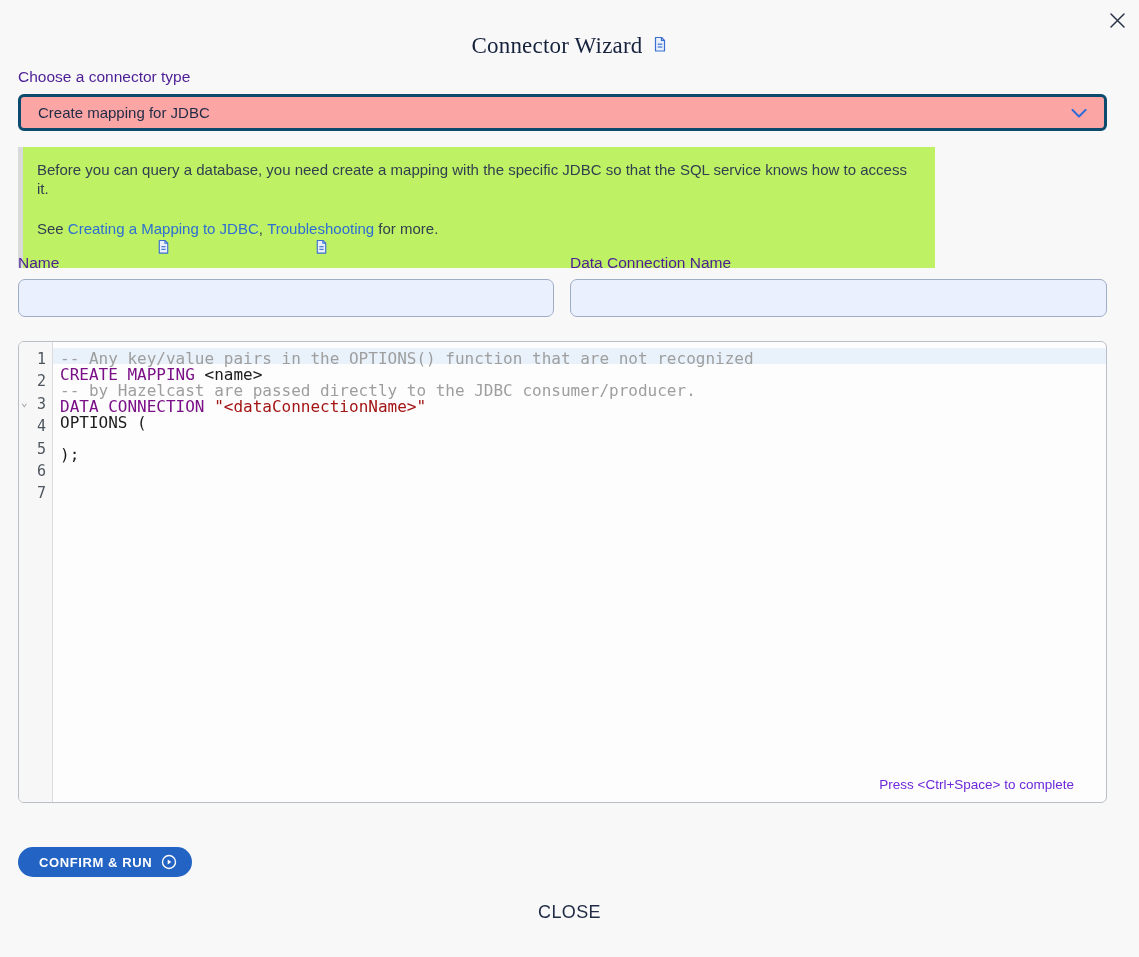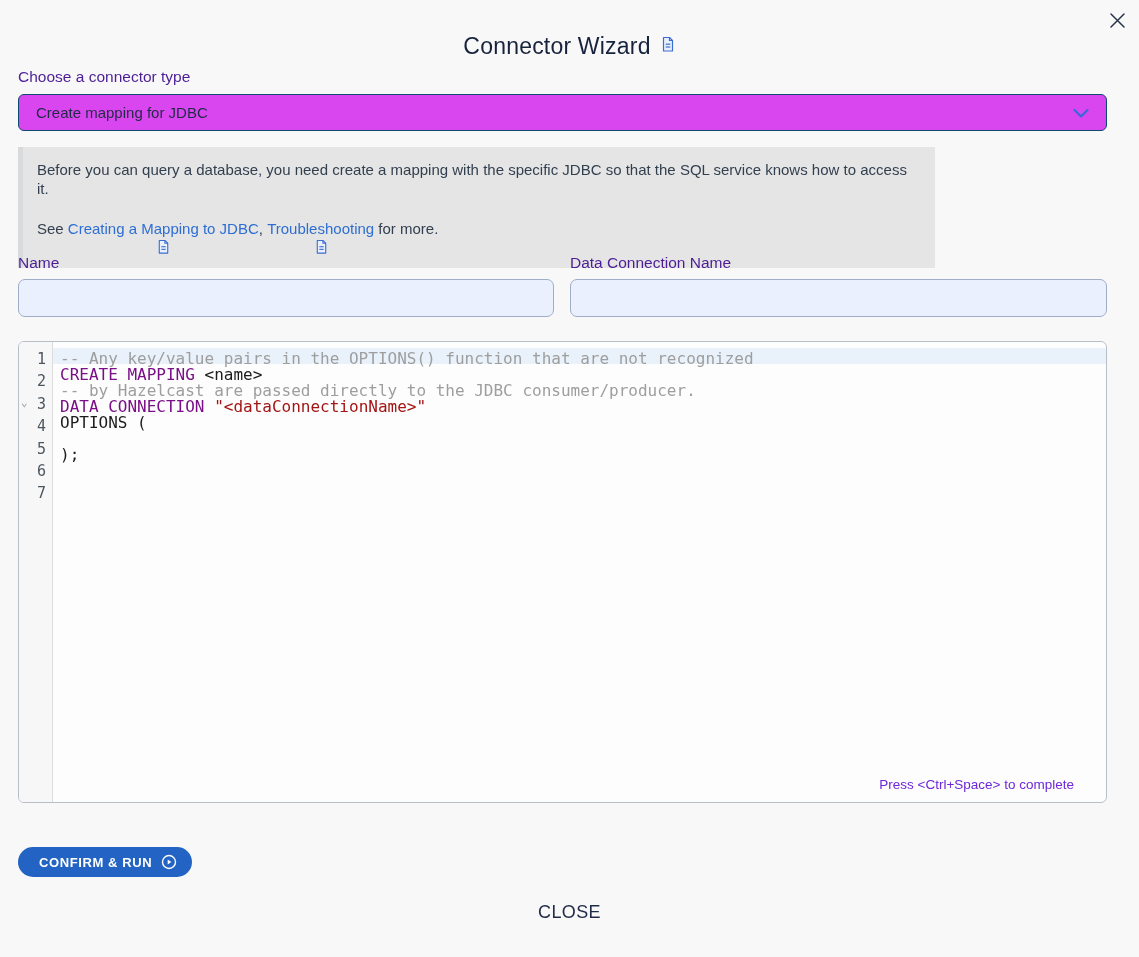--- a/index.html
+++ b/index.html
@@ -13,37 +13,37 @@
   }
   .close-x {
     position:absolute; top:9px; right:11px;
     width:22px; height:22px; cursor:pointer;
     display:flex; align-items:center; justify-content:center;
   }
   .title-row {
     position:absolute; top:33px; left:0; width:100%;
     display:flex; align-items:center; justify-content:center; gap:9px;
   }
-  .title-row h1 { font-size:23px; font-weight:500; color:#17233c; letter-spacing:0.2px; }
+  .title-row h1 { font-size:23px; font-weight:500; color:#17233c; letter-spacing:0.2px;font-family:Liberation Serif, serif; }
   .field-label {
     position:absolute; font-size:15.5px; color:#4c1d95;
   }
   .select-box {
     position:absolute; left:18px; top:94px; width:1089px; height:37px;
-    background:#d946ef; border:1px solid #0c4a6e; border-radius:6px;
+    background:#fca5a5; border:3px solid #0c4a6e; border-radius:6px;
     display:flex; align-items:center; justify-content:space-between;
     padding:0 17px; cursor:pointer;
   }
   .select-box .sel-text { font-size:15px; color:#1f2b45; }
   .info-box {
     position:absolute; left:18px; top:147px; width:917px; min-height:87px;
     display:flex;
   }
   .info-bar { width:5px; background:#d9dadc; }
-  .info-content { flex:1; background:#e5e5e5; padding:13px 18px 14px 14px; }
+  .info-content { flex:1; background:#bef264; padding:13px 18px 14px 14px; }
   .info-content p { font-size:15px; color:#323f4f; line-height:19px; }
   .info-content p.first { margin-bottom:21px; }
   .info-content span { white-space:pre-wrap; }
   .doc-link { color:#2e6ed2; text-decoration:none; cursor:pointer; display:inline-flex; align-items:center;flex-direction:column; }
   .doc-link svg { margin-left:1px; position:relative; top:1px; }
   .text-input {
     position:absolute; top:279px; height:38px;
     background:#eaf0fd; border:1px solid #9fadc9; border-radius:7px;
     font-size:15px; color:#1f2b45; padding:0 12px; outline:none;
   }

